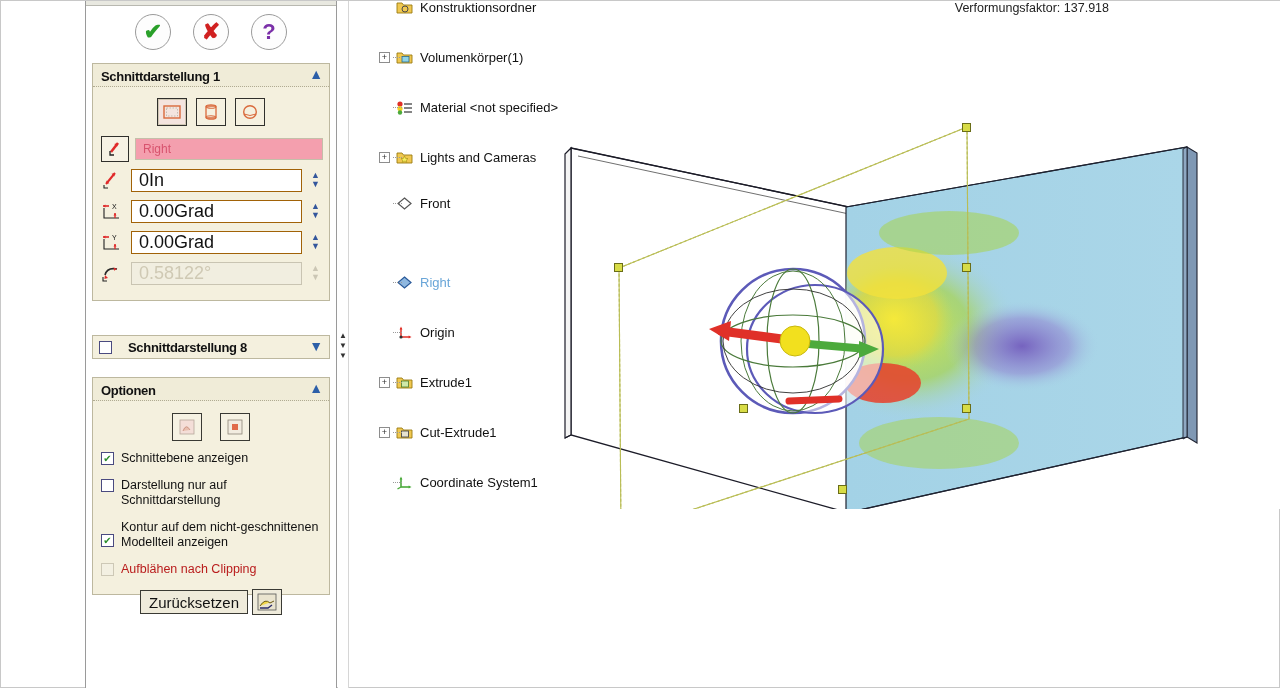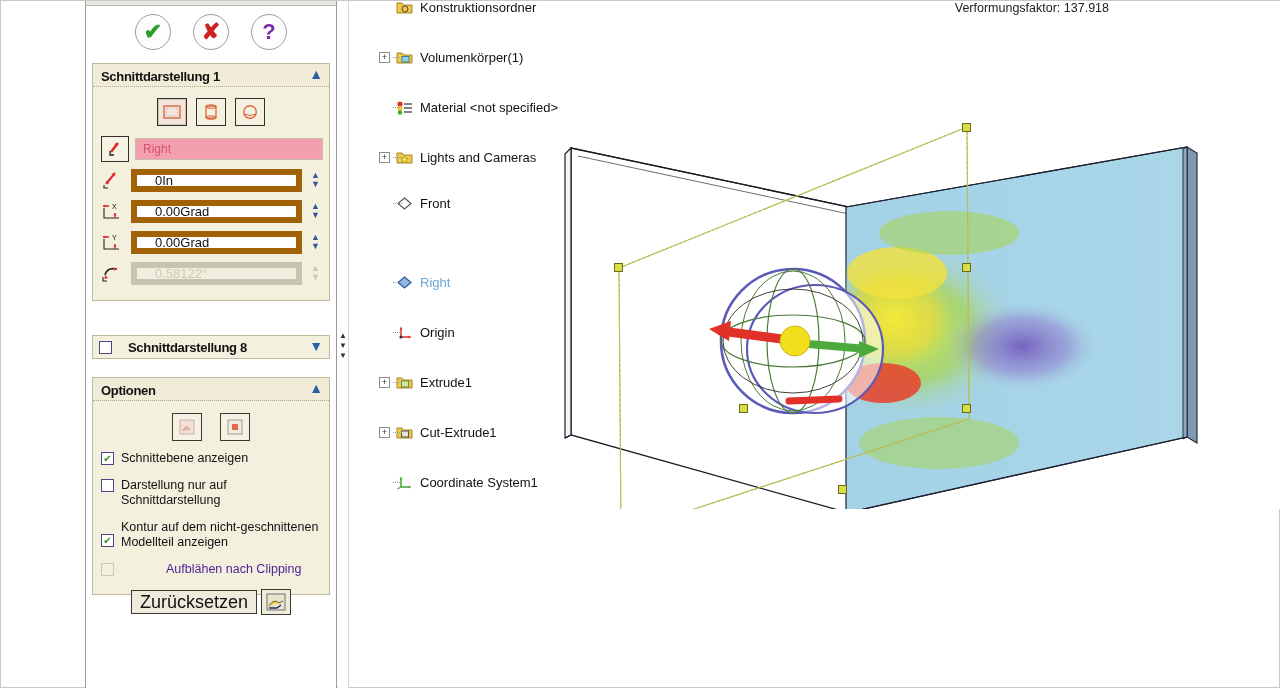--- a/index.html
+++ b/index.html
@@ -109,24 +109,24 @@
 
   
   .spin-row { display:flex; align-items:center; gap: 6px; margin-bottom: 7px; }
   .spin-icon {
     width: 26px; height: 24px;
     display:flex; align-items:center; justify-content:center;
     flex: 0 0 26px;
   }
   .spin-input {
     flex: 1; height: 23px;
-    background: #ffffff; border: 6px solid #a16207;
-    display:flex; align-items:center; padding-left: 18px;
-    box-sizing: border-box;
-    font-size: 13px; color: #111;
+    background: #ffffff; border: 1px solid #a16207;
+    display:flex; align-items:center; padding-left: 7px;
+    box-sizing: border-box;
+    font-size: 18px; color: #111;
   }
   .spin-input.disabled { background:#f1eee0; color:#cfc9b4; border-color:#c9c4b2;align-items:center; }
   .spin-arrows {
     width: 15px; height: 23px;
     display:flex; flex-direction:column; align-items:center; justify-content:center;
     flex: 0 0 15px;
     color: #33569c; font-size: 9px; line-height: 9px;
   }
   .spin-arrows.disabled { color:#cbc6b4; }
 
@@ -152,30 +152,30 @@
   }
 
   
   .opt-icon-row { display:flex; gap: 18px; justify-content:center; padding: 6px 0 10px 0;}
   .opt-btn {
     width: 30px; height: 28px; border:1px solid #3a3a34; background:#f6f2e3;
     display:flex;align-items:center;justify-content:center; box-sizing:border-box;
   }
   .chk-row { display:flex; align-items:flex-start; gap:7px; margin-bottom: 12px; padding-left:2px;}
   .chk-label { font-size: 12.5px; color:#111; line-height: 15px; }
-  .chk-label.disabled { color:#4c1d95;margin-left:45px; }
+  .chk-label.disabled { color:#b91c1c; }
   .chk-row.mid-align .cb-square { margin-top: 14px; }
   .chk-row.top-align .cb-square { margin-top: 1px; }
 
   .reset-row { display:flex; justify-content:center; align-items:center; gap:4px; margin-top:6px; }
   .reset-btn {
     min-width: 96px; height: 24px;
     background: #efebdb; border: 1px solid #3a3a34;
     display:flex; align-items:center; justify-content:center;
-    font-size: 18px; color:#111; box-sizing:border-box;
+    font-size: 15px; color:#111; box-sizing:border-box;
     padding: 0 8px;
   }
   .reset-icon-btn {
     width: 30px; height: 26px; border: 1px solid #3a3a34;
     background:#efebdb; display:flex;align-items:center;justify-content:center;
     box-sizing:border-box;
   }
 
   
   #splitter {

